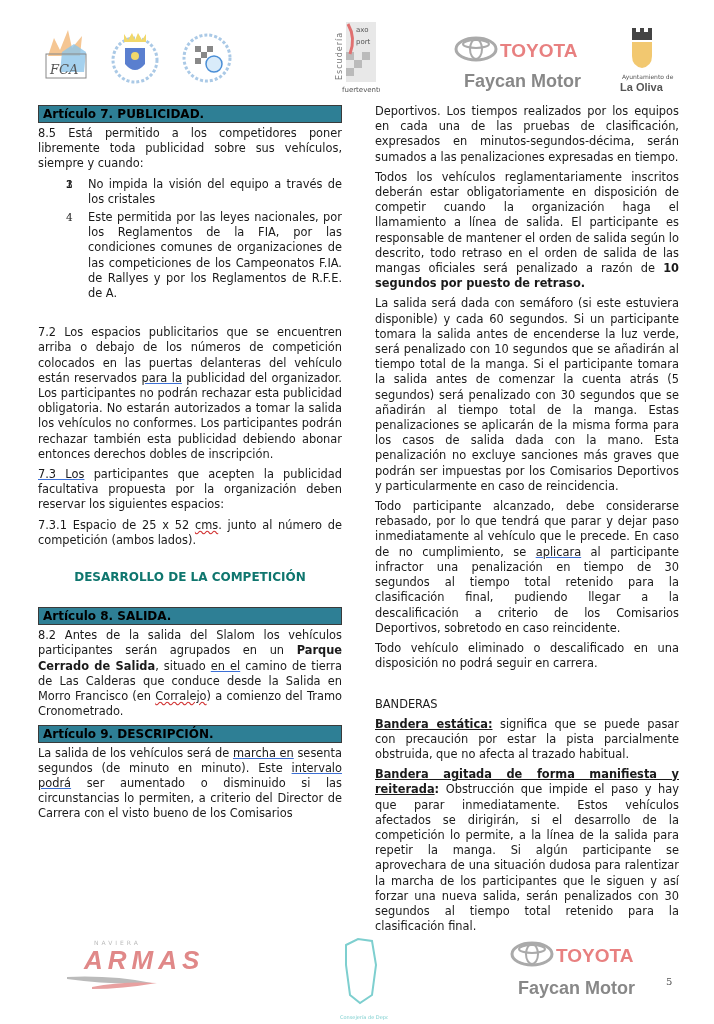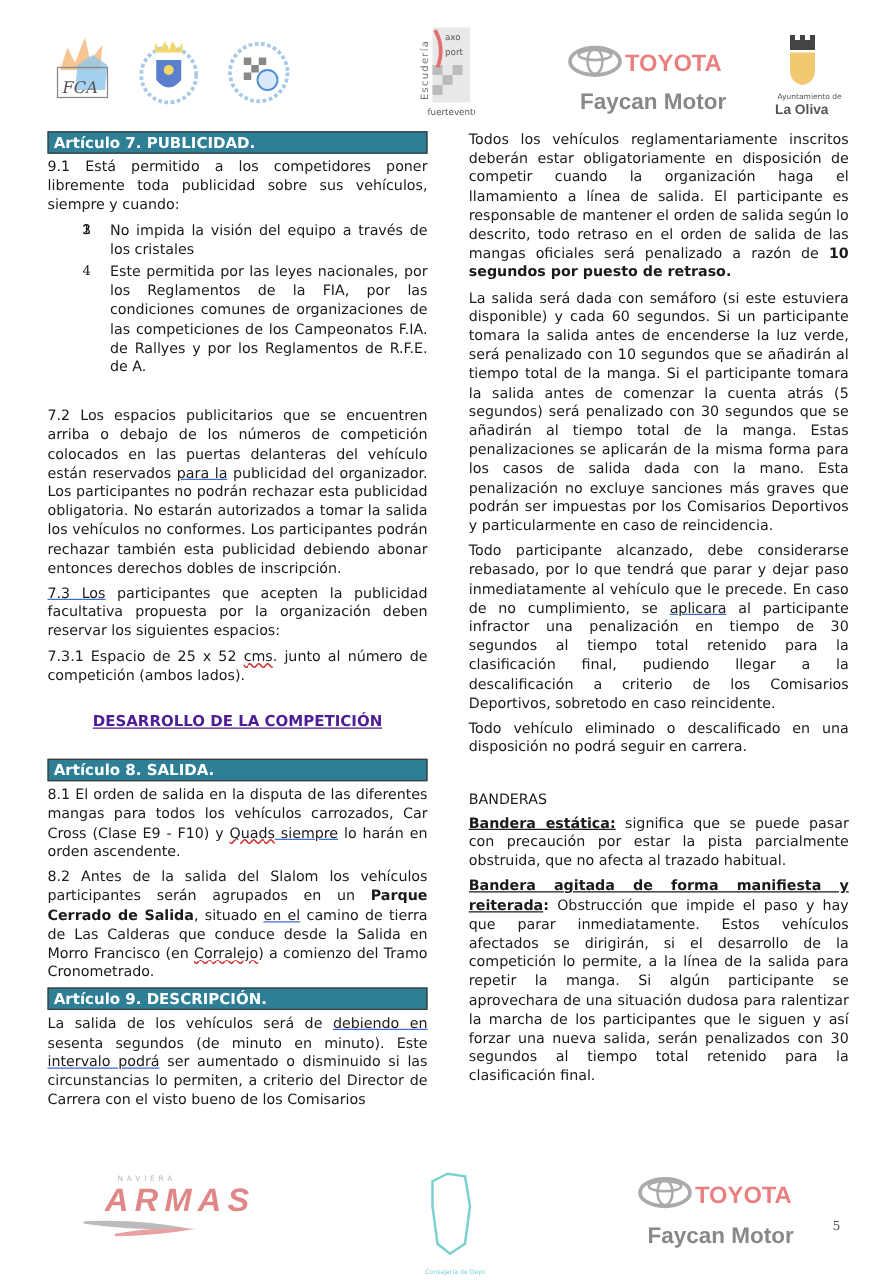--- a/index.html
+++ b/index.html
@@ -7,26 +7,26 @@
          font-family:"DejaVu Sans", sans-serif; color:#1a1a1a; }
   .header { position:absolute; left:0; top:0; width:714px; height:100px; }
   .logo { position:absolute; }
   .footer { position:absolute; left:0; top:935px; width:608px; height:89px; }
 
   .col { position:absolute; top:105px; font-size:11.4px; line-height:15.2px; text-align:justify; }
   .col-left { left:38px; width:304px; }
   .col-right { left:375px; width:304px; top:104px; }
   .col p { margin:0 0 5px 0; }
 
-  .art-head { background:#2e7f95; color:#ffffff; font-weight:bold; font-size:12px;
+  .art-head { background:#2e7f95; color:#000000; font-weight:bold; font-size:12px;
               border:1.5px solid #3a3a3a; padding:1px 4px; margin:0 0 3px 0; line-height:14px; }
   .list { margin:0 0 4px 0; padding:0; list-style:none; }
   .list li { position:relative; padding-left:50px; margin-bottom:3px; }
   .list li .num { position:absolute; left:28px; top:0; font-family:"DejaVu Serif", serif; font-size:10.5px; }
-  .section-title { text-align:center; color:#4c1d95; font-weight:bold; text-decoration:underline; font-size:12px; margin:22px 0 22px 0; }
+  .section-title { text-align:center; color:#0f766e; font-weight:bold; font-size:12px; margin:22px 0 22px 0; }
   .u-blue { text-decoration:underline; text-decoration-color:#3b6fd6; }
   .u-red { text-decoration:underline wavy #d03030; }
   .bold { font-weight:bold; }
   .bold-u { font-weight:bold; text-decoration:underline; }
   .banderas { font-weight:normal; margin:26px 0 4px 0 !important; }
   .page-num { position:absolute; left:666px; top:976px; font-family:"DejaVu Serif", serif; font-size:10px; color:#555; }
 </style>
 </head>
 <body>
 
@@ -85,39 +85,39 @@
       <path d="M16 2 h4 v4 h4 v-4 h4 v4 h4 v-4 h4 v12 h-20 Z" fill="#444"></path>
       <path d="M16 16 h20 v14 q0 10 -10 12 q-10 -2 -10 -12 Z" fill="#f2c870"></path>
       <text x="6" y="53" font-size="6" fill="#555" font-family="DejaVu Sans, sans-serif">Ayuntamiento de</text>
       <text x="4" y="65" font-size="11" font-weight="bold" fill="#555" font-family="Liberation Sans, sans-serif">La Oliva</text>
     </svg>
   </div>
 </div>
 
 <div class="col col-left">
   <div class="art-head">Artículo 7.  PUBLICIDAD.</div>
-  <p>9.1 Está permitido a los competidores poner libremente toda publicidad sobre sus vehículos, siempre y cuando:</p>
+  <p>8.5 Está permitido a los competidores poner libremente toda publicidad sobre sus vehículos, siempre y cuando:</p>
   <ul class="list">
     <li><span class="num">1</span></li>
     <li><span class="num">2</span></li>
     <li><span class="num">3</span><span>No impida la visión del equipo a través de los cristales</span></li>
     <li><span class="num">4</span><span>Este permitida por las leyes nacionales, por los Reglamentos de la FIA, por las condiciones comunes de organizaciones de las competiciones de los Campeonatos F.IA. de Rallyes y por los Reglamentos de R.F.E. de A.</span></li>
   </ul>
   <p style="margin-top:24px"><span>7.2 Los espacios publicitarios que se encuentren arriba o debajo de los números de competición colocados en las puertas delanteras del vehículo están reservados </span><span class="u-blue">para  la</span><span> publicidad del organizador. Los participantes no podrán rechazar esta publicidad obligatoria. No estarán autorizados a tomar la salida los vehículos no conformes. Los participantes podrán rechazar también esta publicidad debiendo abonar entonces derechos dobles de inscripción.</span></p>
   <p><span class="u-blue">7.3  Los</span><span> participantes que acepten la publicidad facultativa propuesta por la organización deben reservar los siguientes espacios:</span></p>
   <p><span>7.3.1 Espacio de 25 x 52 </span><span class="u-red">cms</span><span>. junto al número de competición (ambos lados).</span></p>
   <div class="section-title">DESARROLLO DE LA COMPETICIÓN</div>
   <div class="art-head">Artículo 8.  SALIDA.</div>
-  <p><span>8.1 El orden de salida en la disputa de las diferentes mangas para todos los vehículos carrozados, Car Cross (Clase E9 - F10) y </span><span class="u-red">Quads</span><span class="u-blue">  siempre</span><span> lo harán en orden ascendente.</span></p>
   <p><span>8.2 Antes de la salida del Slalom los vehículos participantes serán agrupados en un </span><span class="bold">Parque Cerrado de Salida</span><span>, situado </span><span class="u-blue">en  el</span><span> camino de tierra de Las Calderas que conduce  desde la Salida en Morro Francisco (en </span><span class="u-red">Corralejo</span><span>) a comienzo del Tramo Cronometrado.</span></p>
   <div class="art-head">Artículo 9.  DESCRIPCIÓN.</div>
-  <p><span>La salida de los vehículos será de </span><span class="u-blue">debiendo  en</span><span> sesenta segundos (de minuto en minuto). Este </span><span class="u-blue">intervalo podrá</span><span> ser aumentado o disminuido si las circunstancias lo permiten, a criterio del Director de Carrera con el visto bueno de los Comisarios</span></p>
+  <p><span>La salida de los vehículos será de </span><span class="u-blue">marcha  en</span><span> sesenta segundos (de minuto en minuto). Este </span><span class="u-blue">intervalo podrá</span><span> ser aumentado o disminuido si las circunstancias lo permiten, a criterio del Director de Carrera con el visto bueno de los Comisarios</span></p>
 </div>
 
 <div class="col col-right">
+  <p>Deportivos. Los tiempos realizados por los equipos en cada una de las pruebas de clasificación, expresados en minutos-segundos-décima, serán sumados a las penalizaciones expresadas en tiempo.</p>
   <p><span>Todos los vehículos reglamentariamente inscritos deberán estar obligatoriamente en disposición de competir cuando la organización haga el llamamiento a línea de salida. El participante es responsable de mantener el orden de salida según lo descrito, todo retraso en el orden de salida de las mangas oficiales será penalizado a razón de </span><span class="bold">10 segundos por puesto de retraso.</span></p>
   <p>La salida será dada con semáforo (si este estuviera disponible) y cada 60 segundos. Si un participante tomara la salida antes de encenderse la luz verde, será penalizado con 10 segundos que se añadirán al tiempo total de la manga. Si el participante tomara la salida antes de comenzar la cuenta atrás (5 segundos) será penalizado con 30 segundos que se añadirán al tiempo total de la manga. Estas penalizaciones se aplicarán de la misma forma para los casos de salida dada con la mano. Esta penalización no excluye sanciones más graves que podrán ser impuestas por los Comisarios Deportivos y particularmente en caso de reincidencia.</p>
   <p><span>Todo participante alcanzado, debe considerarse rebasado, por lo que tendrá que parar y dejar paso inmediatamente al vehículo que le precede. En caso de no cumplimiento, se </span><span class="u-blue">aplicara</span><span> al participante infractor una penalización en tiempo de 30 segundos al tiempo total retenido para la clasificación final, pudiendo llegar a la descalificación a criterio de los Comisarios Deportivos, sobretodo en caso reincidente.</span></p>
   <p>Todo vehículo eliminado o descalificado en una disposición no podrá seguir en carrera.</p>
   <p class="banderas">BANDERAS</p>
   <p><span class="bold-u">Bandera  estática:</span><span> significa que se puede pasar con precaución por estar la pista parcialmente obstruida, que no afecta al trazado habitual.</span></p>
   <p><span class="bold-u">Bandera agitada de forma manifiesta y reiterada</span><span class="bold">:</span><span> Obstrucción que impide el paso y hay que parar inmediatamente. Estos vehículos afectados se dirigirán, si el desarrollo de la competición lo permite, a la línea de la salida para repetir la manga. Si algún participante se aprovechara de una situación dudosa para ralentizar la marcha de los participantes que le siguen y así forzar una nueva salida, serán penalizados con 30 segundos al tiempo total retenido para la clasificación final.</span></p>
 </div>
 
 <div class="footer">

